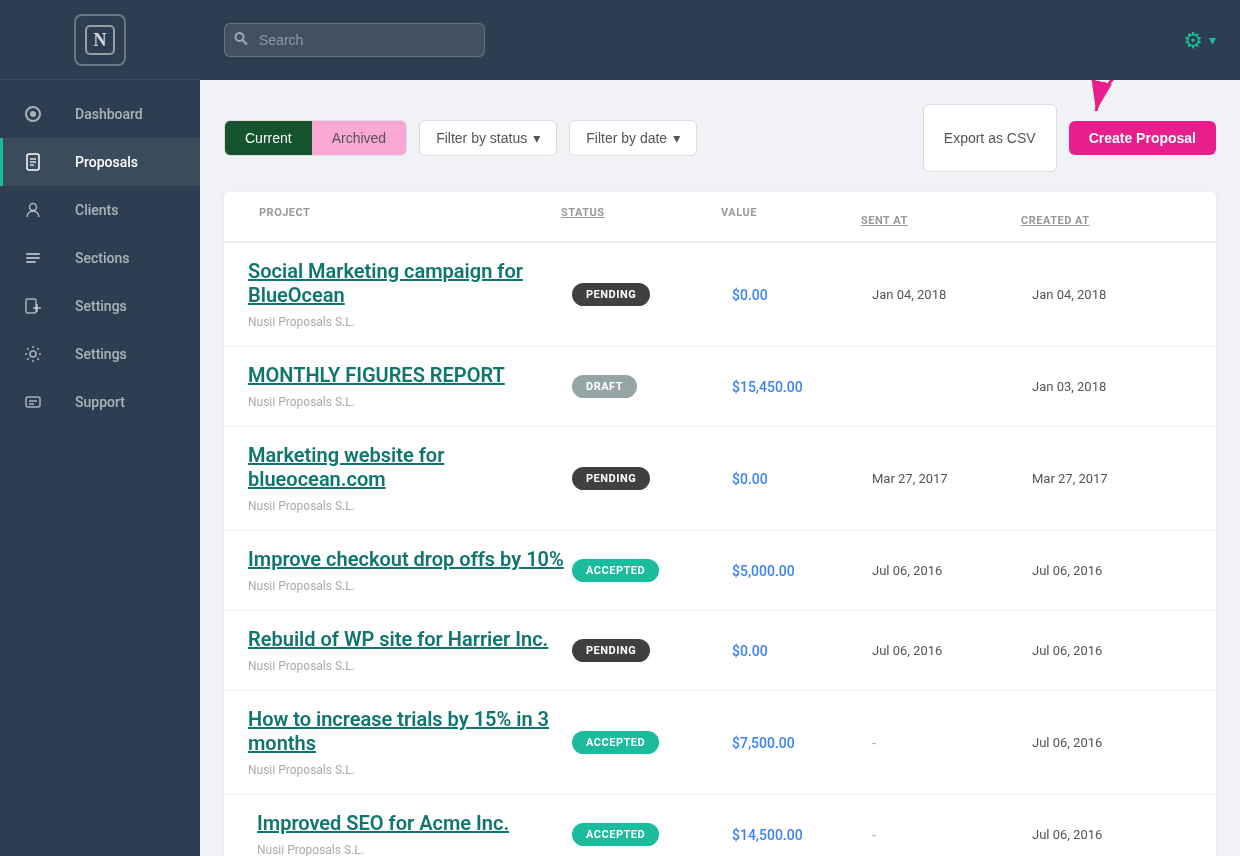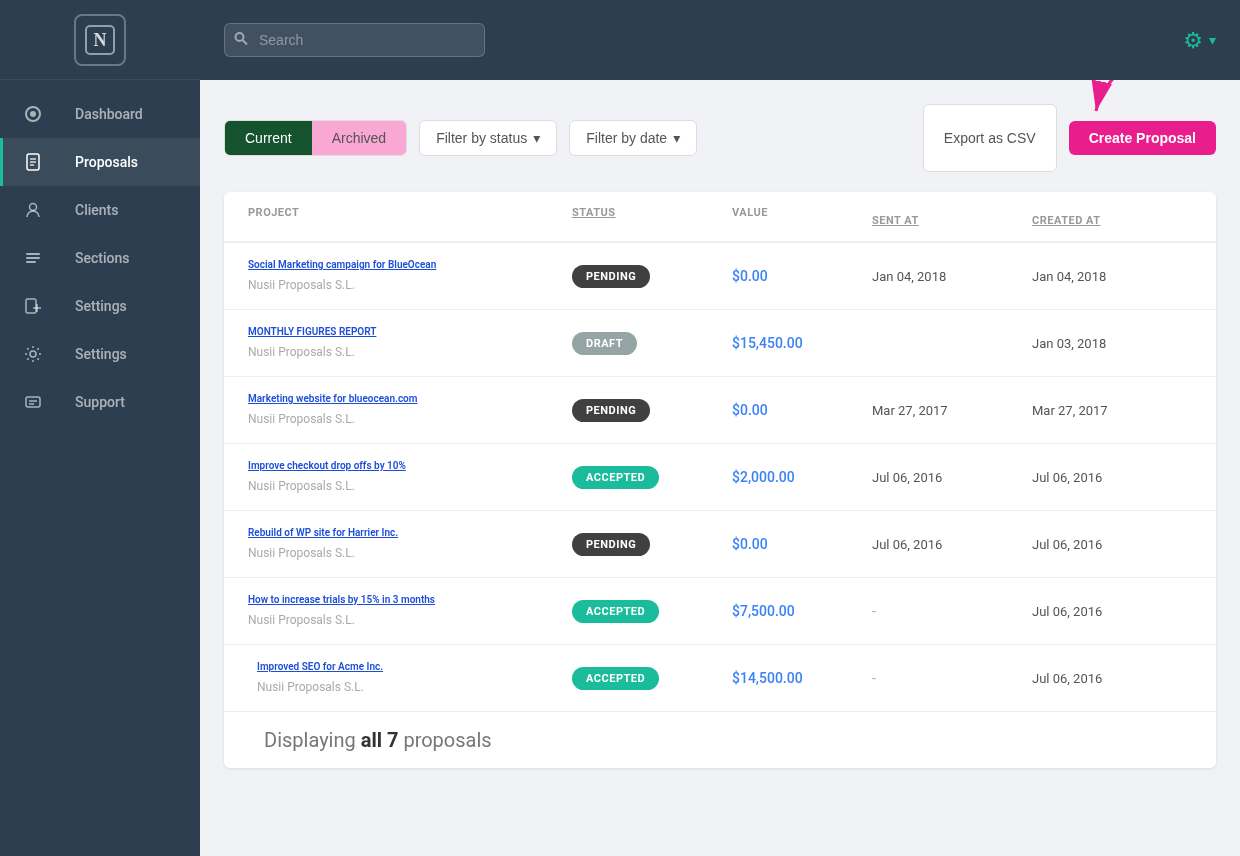--- a/index.html
+++ b/index.html
@@ -179,42 +179,42 @@
     
     .table-card {
       background: #fff;
       border-radius: 6px;
       box-shadow: 0 1px 3px rgba(0,0,0,0.1);
       overflow: hidden;
     }
     .table-header {
       display: grid;
       grid-template-columns: 1fr 160px 140px 160px 160px;
-      padding: 14px 24px;
+      padding: 14px 35px;
       border-bottom: 2px solid #eee;
       font-size: 11px;
       font-weight: 700;
       color: #999;
       letter-spacing: 0.5px;
       text-transform: uppercase;
     }
     .table-header .col-status { cursor: pointer; text-decoration: underline; }
     .table-header .col-sent, .table-header .col-created { cursor: pointer; text-decoration: underline; margin-top: 8px; }
     .table-row {
       display: grid;
       grid-template-columns: 1fr 160px 140px 160px 160px;
       padding: 16px 24px;
       border-bottom: 1px solid #f0f0f0;
       align-items: center;
     }
     .table-row:last-of-type { border-bottom: none; margin-left: 9px; }
     .project-name {
-      font-size: 10px;
+      font-size: 20px;
       font-weight: 600;
-      color: #1d4ed8;
+      color: #0f766e;
       text-decoration: underline;
       display: block;
       margin-bottom: 4px;
     }
     .project-sub {
       font-size: 12px;
       color: #aaa;
     }
     .status-badge {
       display: inline-block;
@@ -427,21 +427,21 @@
     <div class="date-col">Mar 27, 2017</div>
   </div>
           <div class="table-row">
     <div>
       <span class="project-name">Improve checkout drop offs by 10%</span>
       <span class="project-sub">Nusii Proposals S.L.</span>
     </div>
     <div>
       <span class="status-badge status-accepted">ACCEPTED</span>
     </div>
-    <div class="value-col">$2,000.00</div>
+    <div class="value-col">$5,000.00</div>
     <div class="date-col">Jul 06, 2016</div>
     <div class="date-col">Jul 06, 2016</div>
   </div>
           <div class="table-row">
     <div>
       <span class="project-name">Rebuild of WP site for Harrier Inc.</span>
       <span class="project-sub">Nusii Proposals S.L.</span>
     </div>
     <div>
       <span class="status-badge status-pending">PENDING</span>

